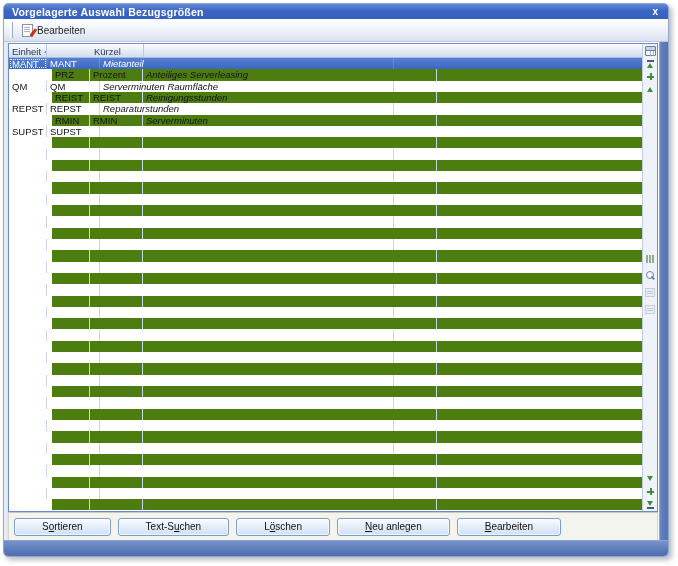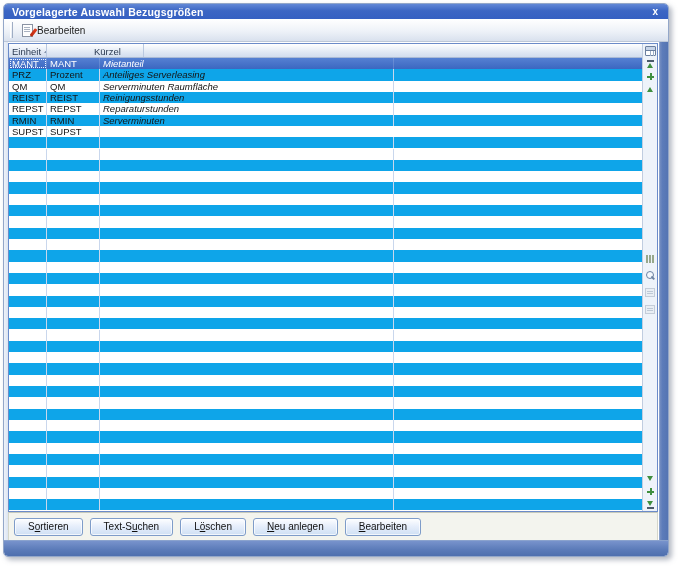--- a/index.html
+++ b/index.html
@@ -44,21 +44,21 @@
     border:1px solid #6b8bc9; background:#fff; display:flex; overflow:hidden;
   }
   .grid-main { flex:1; display:flex; flex-direction:column; overflow:hidden; }
   .grid-header { display:flex; height:14px; background:linear-gradient(180deg,#ffffff,#dde6f3 70%,#d2ddee); border-bottom:1px solid #a9bad6; flex:0 0 14px;gap:44px; }
   .hcell { font-size:9.5px; color:#2b3a52; padding:1px 2px 0 3px; border-right:1px solid #b9c8e0; white-space:nowrap; overflow:hidden; display:flex; align-items:center; gap:2px; }
   .hfill { flex:1; border-right:none; }
   .sort-asc { width:0; height:0; border-left:3px solid transparent; border-right:3px solid transparent; border-bottom:4px solid #8493ab; margin-left:1px; }
 
   .grid-body { flex:1; display:flex; flex-direction:column; overflow:hidden; background:#fff;justify-content:space-between; }
   .row { display:flex; height:11.3px; flex:0 0 11.3px; }
-  .row.stripe { background:#0ea5e9; }
+  .row.stripe { background:#4d7c0f;margin-left:43px; }
   .row.selected { background:linear-gradient(180deg,#5580d2,#3b67c1); color:#fff; }
   .cell { font-size:9.5px; line-height:11px; color:#141414; padding-left:3px; border-right:1px solid #c9d7ed; white-space:nowrap; overflow:hidden; }
   .row.selected .cell { color:#fff; border-right-color:rgba(255,255,255,.15); }
   .c1 { width:38px; } .c2 { width:53px; } .c3 { width:294px;font-style:italic; }
   .cfill { flex:1; border-right:none; }
   .focuscell { outline:1px dotted #f0f5ff; outline-offset:-2px; }
 
   
   .grid-rail { flex:0 0 15px; background:#eef3fa; border-left:1px solid #c0cde0; display:flex; flex-direction:column; align-items:center; }
   .rail-btn { width:13px; height:13px; display:flex; align-items:center; justify-content:center; }
@@ -82,21 +82,21 @@
   .faded::before { content:""; position:absolute; left:1px; top:2px; right:1px; height:1px; background:#b3bfce; box-shadow:0 2px 0 #b3bfce; }
   .rail-mid { display:flex; flex-direction:column; align-items:center; gap:4px; }
 
   
   .buttonbar {
     position:absolute; left:4px; right:10px; top:508px; height:29px;
     background:#f3f4ee; border:1px solid #d4d6ca; border-top-color:#c6c9bb;
     display:flex; align-items:center; gap:7px; padding-left:5px;
   }
   .fbtn {
-    height:18px; padding:0 13px; font-size:10px; color:#111;
+    height:18px; padding:0 27px; font-size:10px; color:#111;
     background:linear-gradient(180deg,#fdfeff 0%,#e6eefb 45%,#cfe0f4 100%);
     border:1px solid #7e9cc9; border-radius:3px;
     box-shadow:inset 0 0 0 1px rgba(255,255,255,.7);
     font-family:"Liberation Sans", sans-serif;
   }
   .fbtn u { text-decoration:underline; }
 </style>
 </head>
 <body>
 

